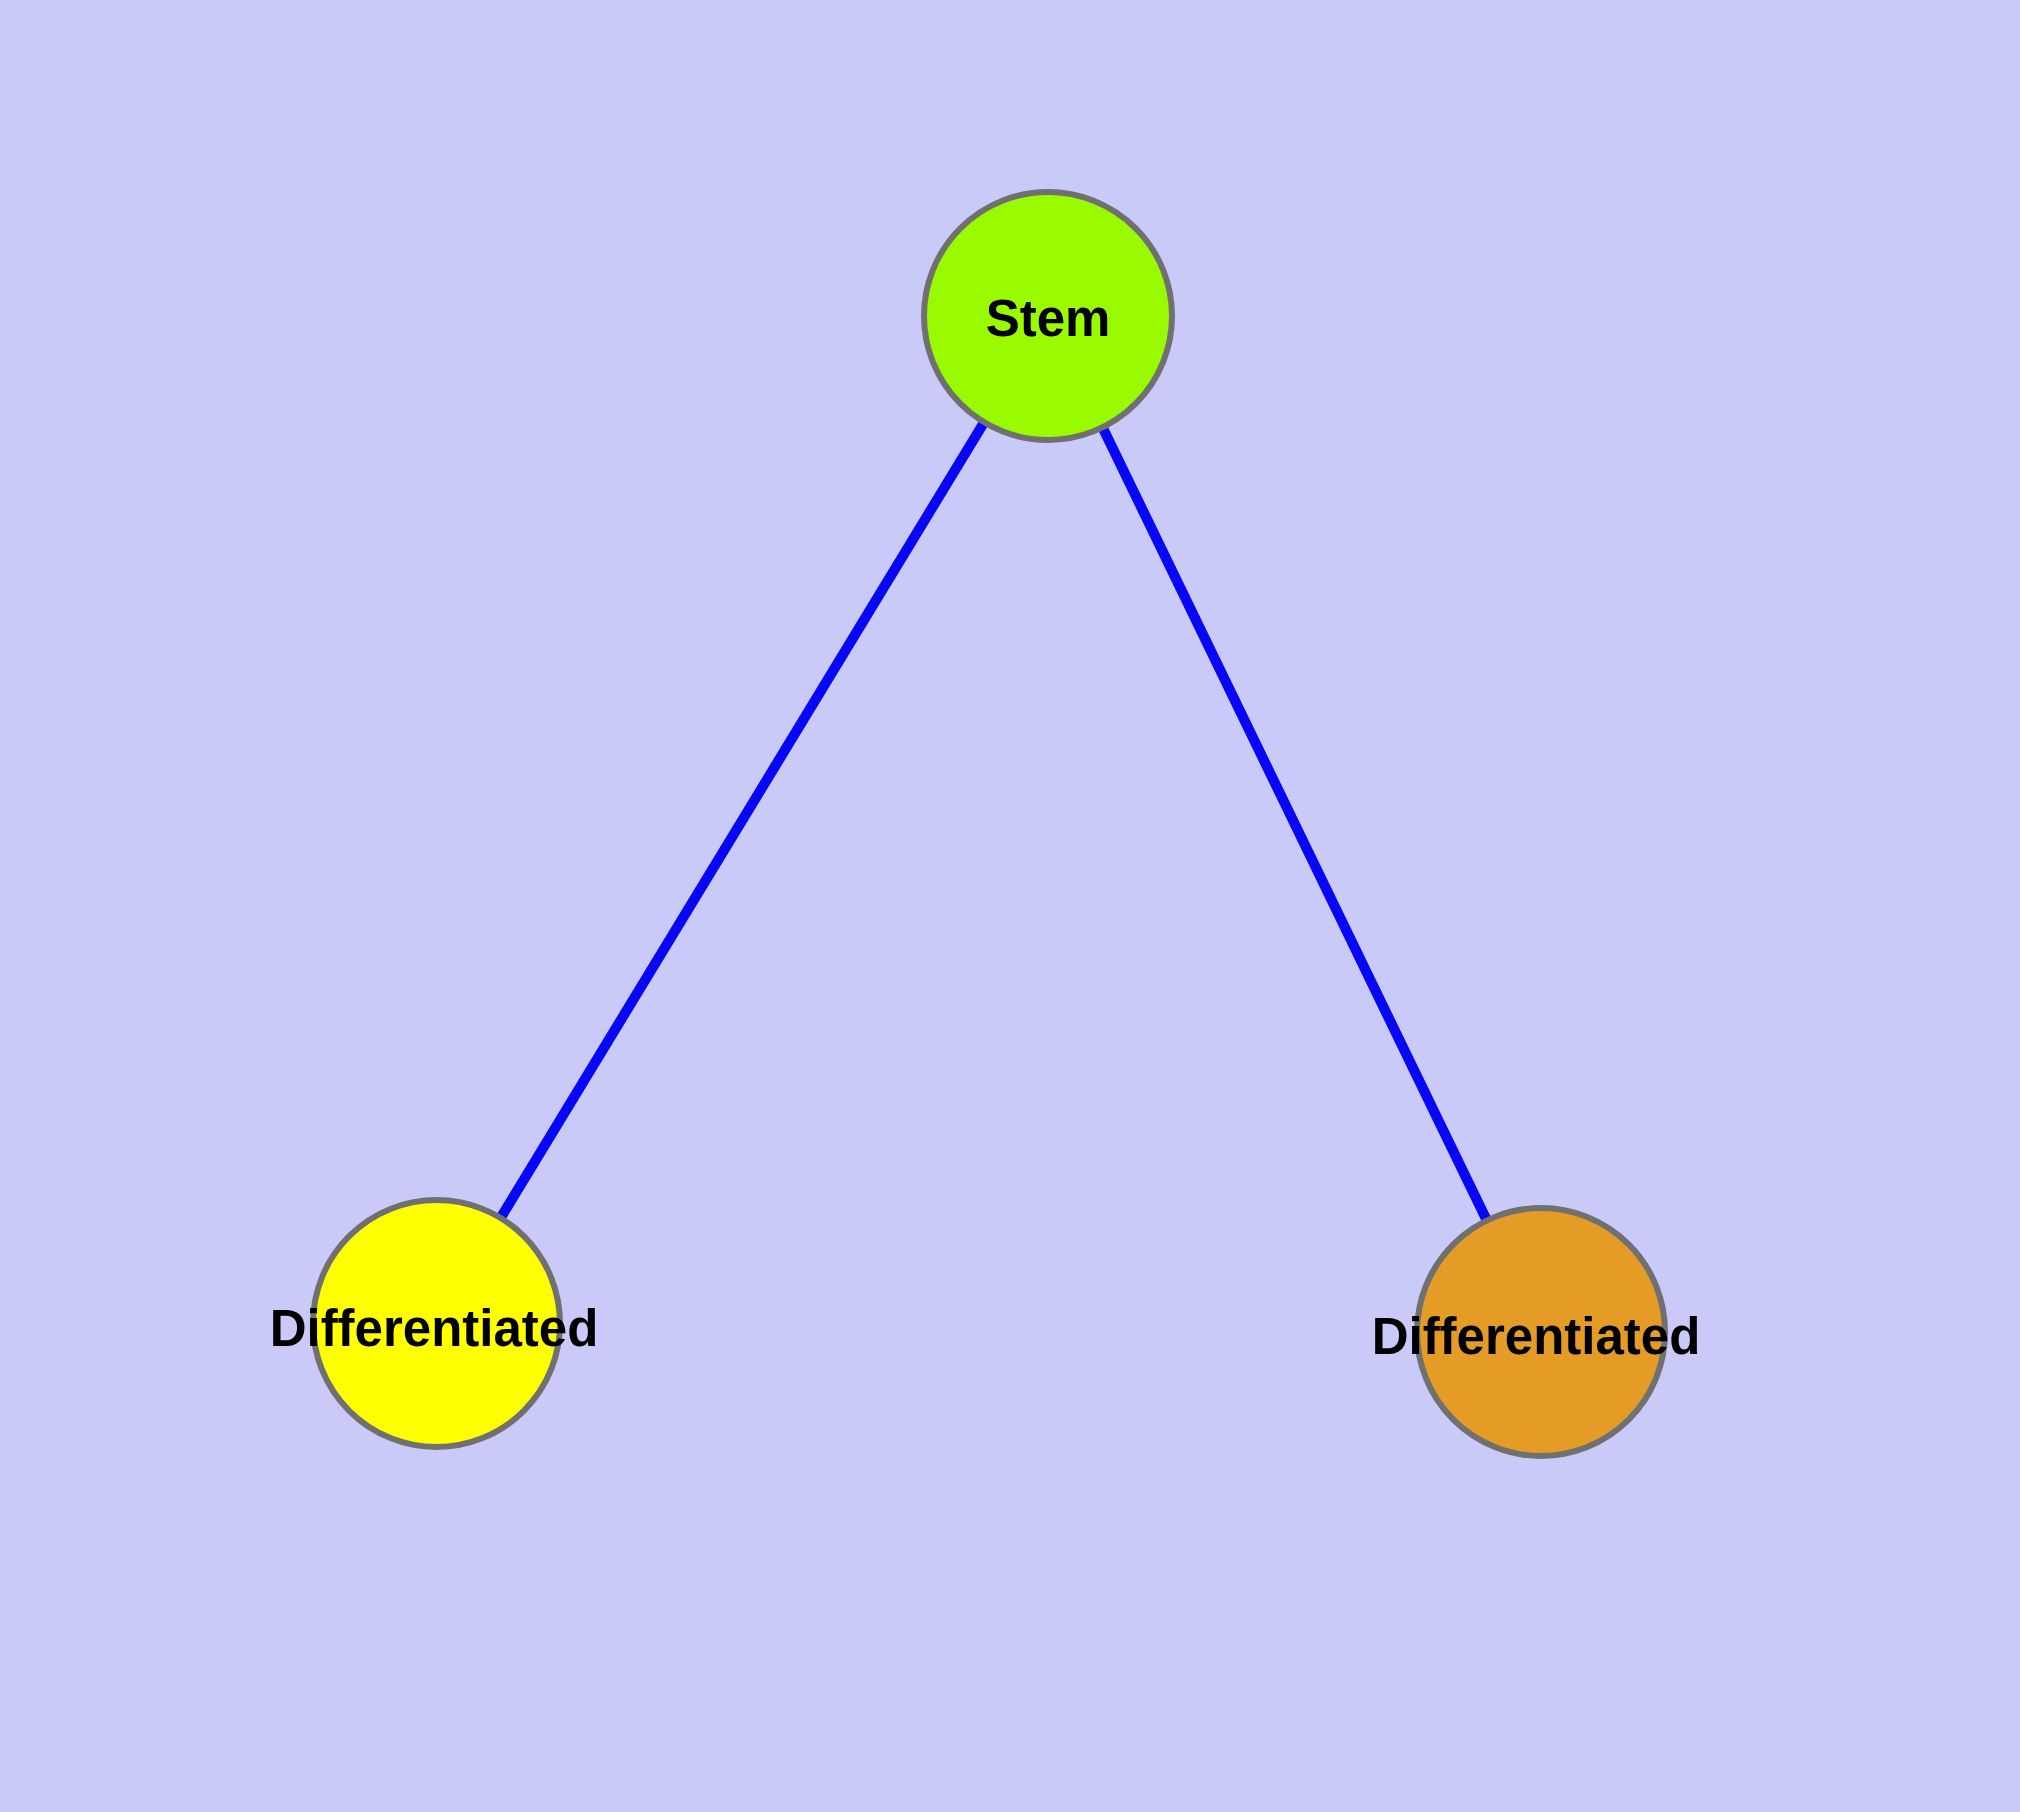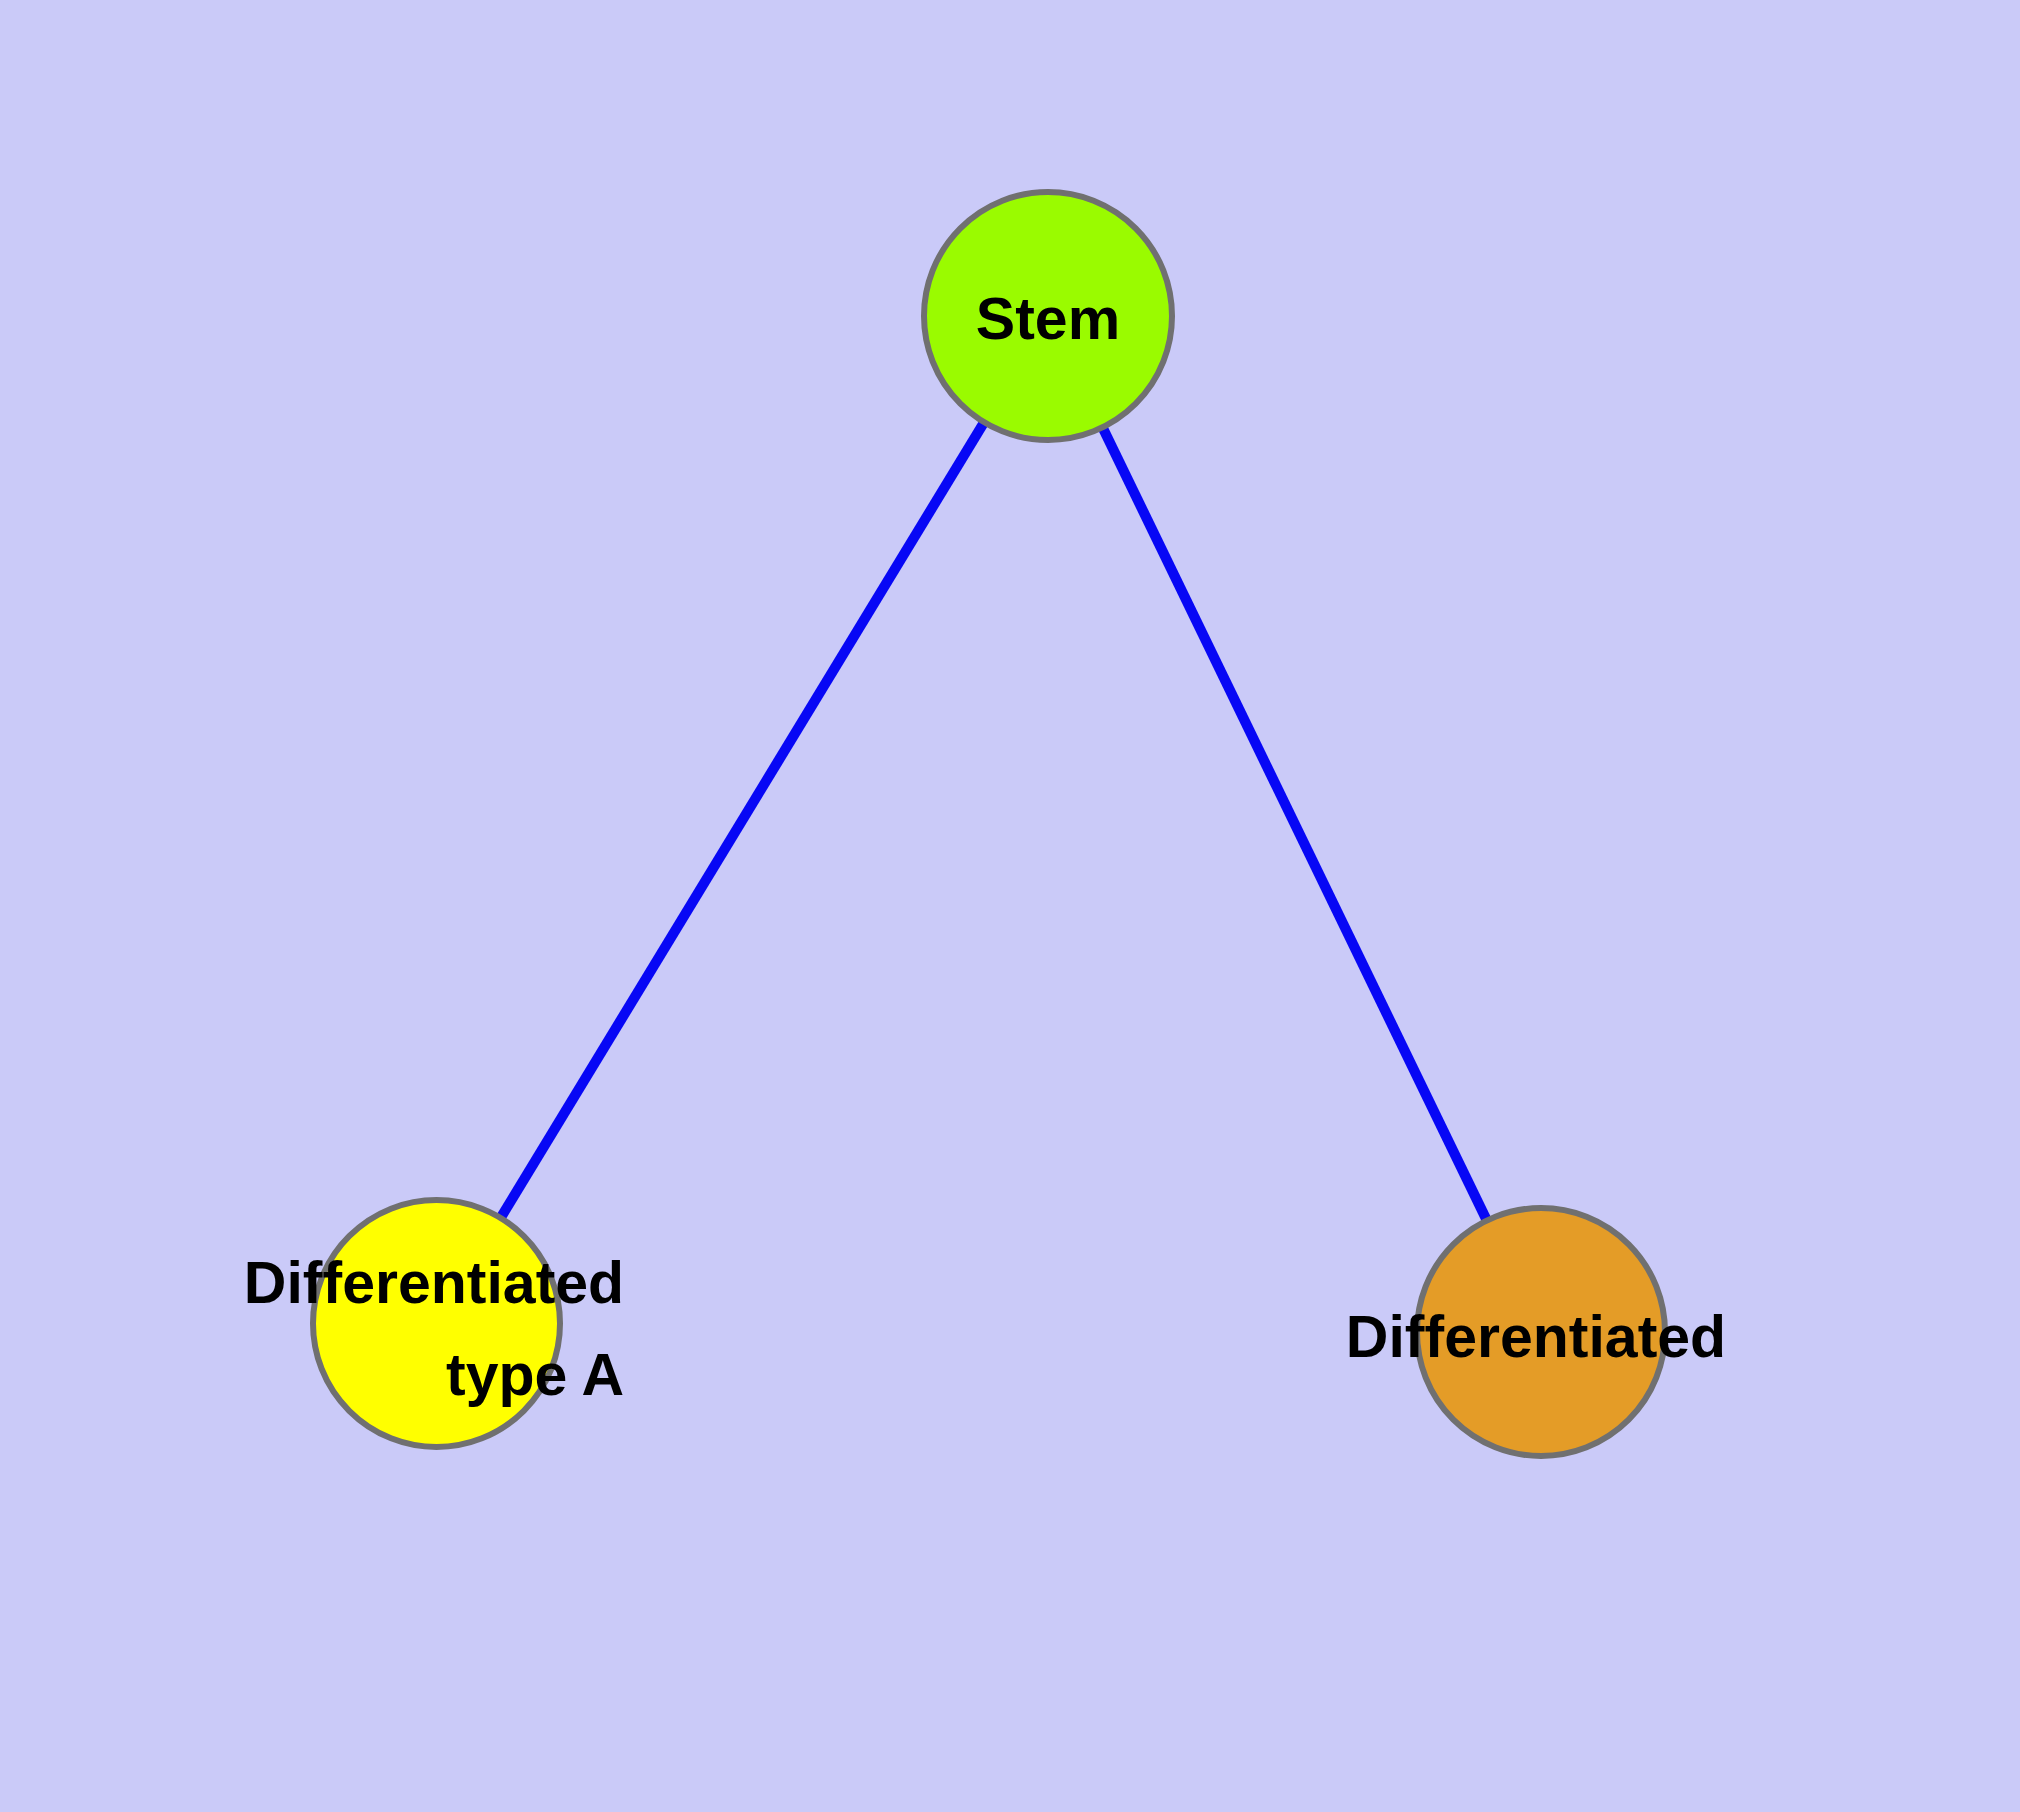--- a/index.html
+++ b/index.html
@@ -28,23 +28,23 @@
   }
   .node {
     position: absolute;
     box-sizing: border-box;
     border: 6.8px solid #707070;
     border-radius: 50%;
   }
   .node-label {
     position: absolute;
     transform: translate(-50%, -50%);
-    text-align: right;
+    text-align: left;
     font-weight: bold;
-    font-size: 59px;
+    font-size: 51px;
     line-height: 92px;
     white-space: nowrap;
     color: #000000;
   }
   .node-label .line {
     display: block;
   }
 </style>
 </head>
 <body>
@@ -61,21 +61,20 @@
   <div class="node" style="left: 310px; top: 1197px; width: 253px; height: 253px; background-color: rgb(255, 255, 0); border-color: rgb(112, 112, 112);"></div>
 
   <div class="node" style="left: 1414px; top: 1205px; width: 254px; height: 254px; background-color: rgb(228, 156, 39); border-color: rgb(112, 112, 112);"></div>
 
   <div class="node-label" style="left: 1048px; top: 319px; color: rgb(0, 0, 0);">
     <span class="line">Stem</span>
   </div>
 
   <div class="node-label" style="left: 434px; top: 1329px; color: rgb(0, 0, 0);">
     <span class="line">Differentiated</span>
-    <span class="line">type A</span>
   </div>
 
   <div class="node-label" style="left: 1536px; top: 1337px; color: rgb(0, 0, 0);">
     <span class="line">Differentiated</span>
   </div>
 
 </div>
 
 
 </body></html>

